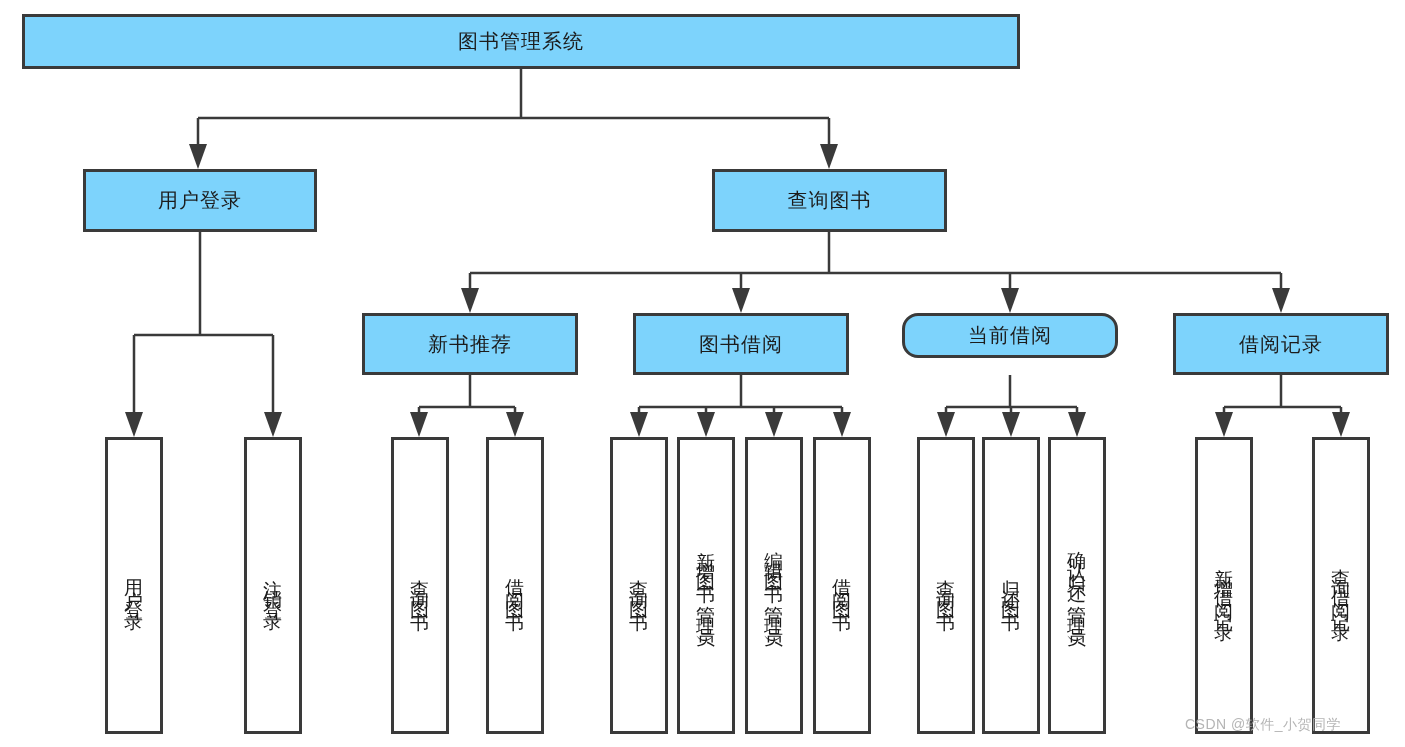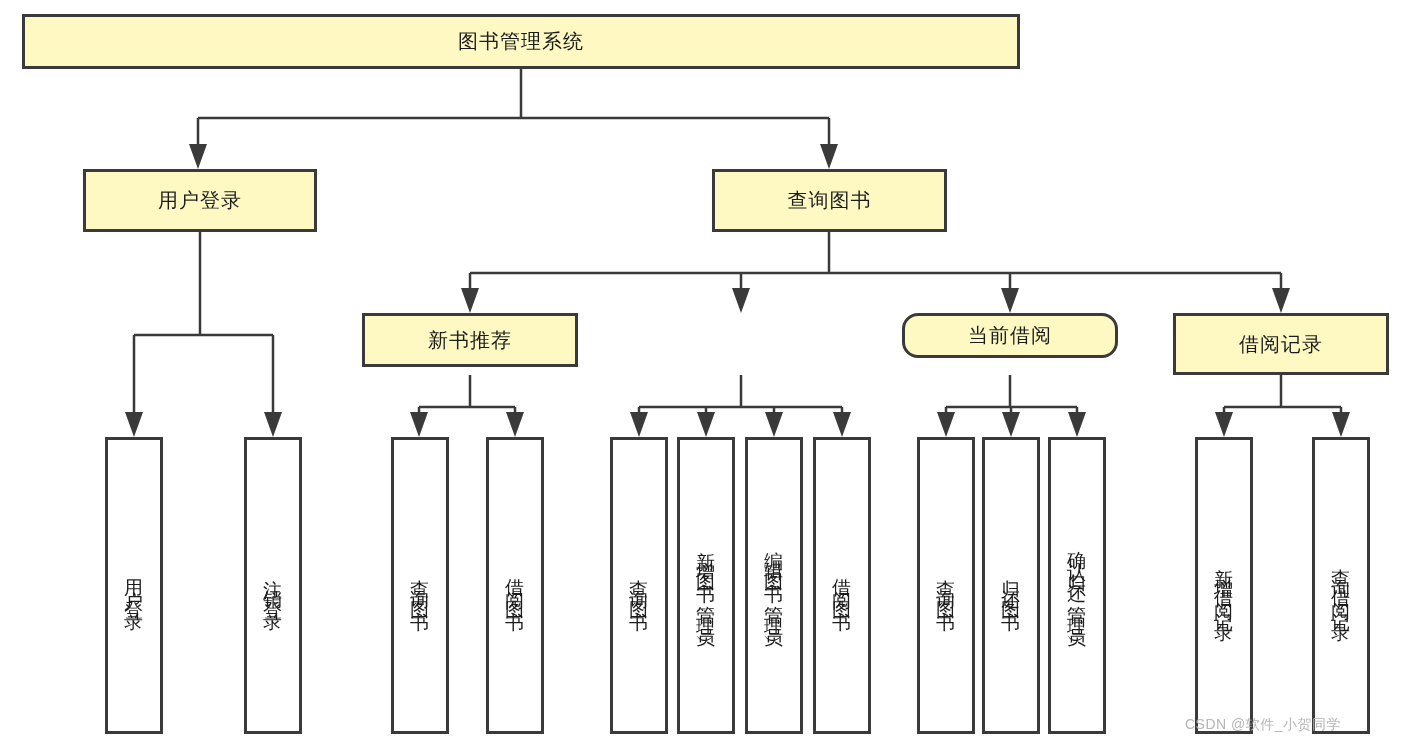--- a/index.html
+++ b/index.html
@@ -2,21 +2,21 @@
 <html><head>
 <meta charset="utf-8">
 <style>
   html,body{margin:0;padding:0;background:#ffffff;}
   #canvas{
     position:relative;width:1405px;height:747px;background:#ffffff;overflow:hidden;
     font-family:"Liberation Sans","DejaVu Sans",sans-serif;
   }
   #connectors{position:absolute;left:0;top:0;width:1405px;height:747px;}
   .h-node{
-    position:absolute;box-sizing:border-box;border:3px solid #3a3a3a;background:#fef9c3;
+    position:absolute;box-sizing:border-box;border:3px solid #3a3a3a;background:#7dd3fc;
     display:flex;align-items:center;justify-content:center;
     font-size:20px;color:#1c1c1c;letter-spacing:1px;
   }
   .v-node{
     position:absolute;box-sizing:border-box;border:3px solid #3a3a3a;background:#ffffff;
     display:flex;align-items:center;justify-content:center;
   }
   .v-node span{
     writing-mode:vertical-rl;text-orientation:mixed;
     font-size:19px;line-height:1;letter-spacing:11px;color:#1c1c1c;
@@ -65,21 +65,22 @@
       <polygon points="1068,412 1086,412 1077,437" fill="#3a3a3a"></polygon>
       <polygon points="1215,412 1233,412 1224,437" fill="#3a3a3a"></polygon>
       <polygon points="1332,412 1350,412 1341,437" fill="#3a3a3a"></polygon>
     </svg>
 
   <div class="h-node" style="left:22px;top:14px;width:998px;height:55px;">图书管理系统</div>
 
   <div class="h-node" style="left:83px;top:169px;width:234px;height:63px;">用户登录</div>
   <div class="h-node" style="left:712px;top:169px;width:235px;height:63px;">查询图书</div>
 
-  <div class="h-node" style="left:362px;top:313px;width:216px;height:54px;">新书推荐</div>
+  <div class="h-node" style="left:362px;top:313px;width:216px;height:62px;">新书推荐</div>
+  <div class="h-node" style="left:633px;top:313px;width:216px;height:62px;">图书借阅</div>
   <div class="h-node" style="left:902px;top:313px;width:216px;height:45px;border-radius:16px;">当前借阅</div>
   <div class="h-node" style="left:1173px;top:313px;width:216px;height:62px;">借阅记录</div>
 
   <div class="v-node" style="left:105px;top:437px;width:58px;height:297px;">
     <span>用户登录</span>
     </div>
   <div class="v-node" style="left:244px;top:437px;width:58px;height:297px;">
     <span>注销登录</span>
     </div>
 

